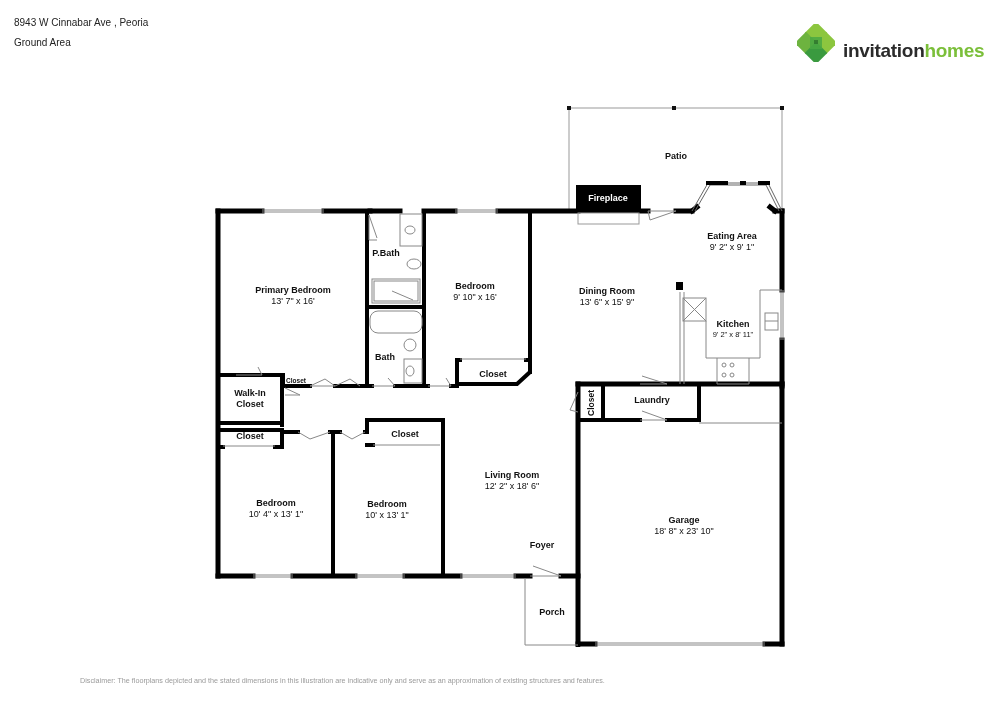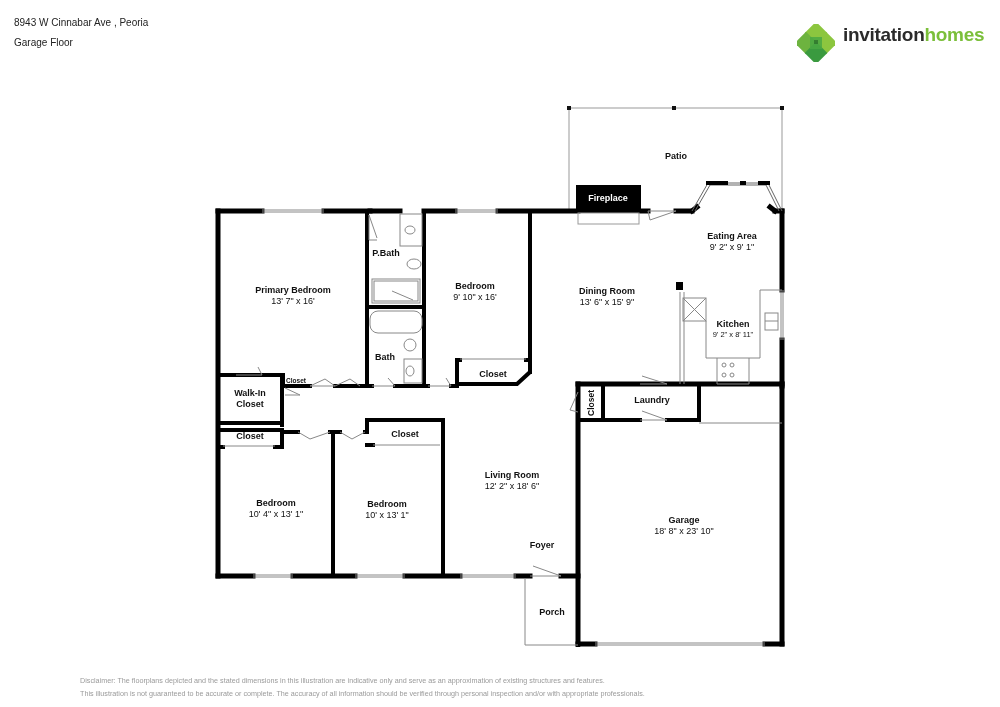--- a/index.html
+++ b/index.html
@@ -1,33 +1,33 @@
 <!DOCTYPE html>
 <html><head>
 <meta charset="utf-8">
 <style>
   html, body { margin:0; padding:0; background:#ffffff; }
   body { width:1000px; height:707px; position:relative; overflow:hidden; font-family:"Liberation Sans", sans-serif; color:#1a1a1a; }
   .header { position:absolute; left:14px; top:13px; font-size:10px; line-height:20px; color:#222; }
-  .logo { position:absolute; left:797px; top:24px; display:flex; align-items:flex-start; }
+  .logo { position:absolute; left:797px; top:24px; display:flex; align-items:flex-end; }
   .logo-text { font-size:19px; font-weight:bold; letter-spacing:-0.3px; margin-left:8px; }
   .logo-text .a { color:#2b2b2b; }
   .logo-text .b { color:#7bbf3a; }
   .disclaimer { position:absolute; left:32px; top:674px; font-size:7.2px; line-height:13px; color:#9a9a9a;margin-left:48px; }
   svg.plan { position:absolute; left:0; top:0; }
   .lbl { font-family:"Liberation Sans", sans-serif; font-size:9px; font-weight:bold; fill:#111; text-anchor:middle; }
   .dim { font-family:"Liberation Sans", sans-serif; font-size:9px; fill:#111; text-anchor:middle; }
   .sm { font-size:8.5px; }
 </style>
 </head>
 <body>
 
 <div class="header">
   <div>8943 W Cinnabar Ave , Peoria</div>
-  <div>Garage Floor</div>
+  <div>Ground Area</div>
 </div>
 
 <div class="logo">
   <svg width="38" height="38" viewBox="0 0 38 38">
     <rect x="11" y="1" width="16" height="16" fill="#8cc63f" transform="rotate(45 19 9)"></rect>
     <rect x="1" y="11" width="16" height="16" fill="#6db33f" transform="rotate(45 9 19)"></rect>
     <rect x="21" y="11" width="16" height="16" fill="#8cc63f" transform="rotate(45 29 19)"></rect>
     <rect x="11" y="21" width="16" height="16" fill="#3a9a3f" transform="rotate(45 19 29)"></rect>
     <rect x="13" y="13" width="12" height="12" fill="#4aa843" opacity="0.85"></rect>
     <rect x="17" y="16" width="4" height="4" fill="#2a6b2a" opacity="0.7"></rect>
@@ -251,14 +251,13 @@
   <text class="lbl" x="512" y="478">Living Room</text>
   <text class="dim" x="512" y="489">12' 2" x 18' 6"</text>
   <text class="lbl" x="542" y="548">Foyer</text>
   <text class="lbl" x="552" y="615">Porch</text>
   <text class="lbl" x="684" y="523">Garage</text>
   <text class="dim" x="684" y="534">18' 8" x 23' 10"</text>
 </svg>
 
 <div class="disclaimer">
   <div>Disclaimer: The floorplans depicted and the stated dimensions in this illustration are indicative only and serve as an approximation of existing structures and features.</div>
-  <div>This illustration is not guaranteed to be accurate or complete. The accuracy of all information should be verified through personal inspection and/or with appropriate professionals.</div>
 </div>
 
 </body></html>

